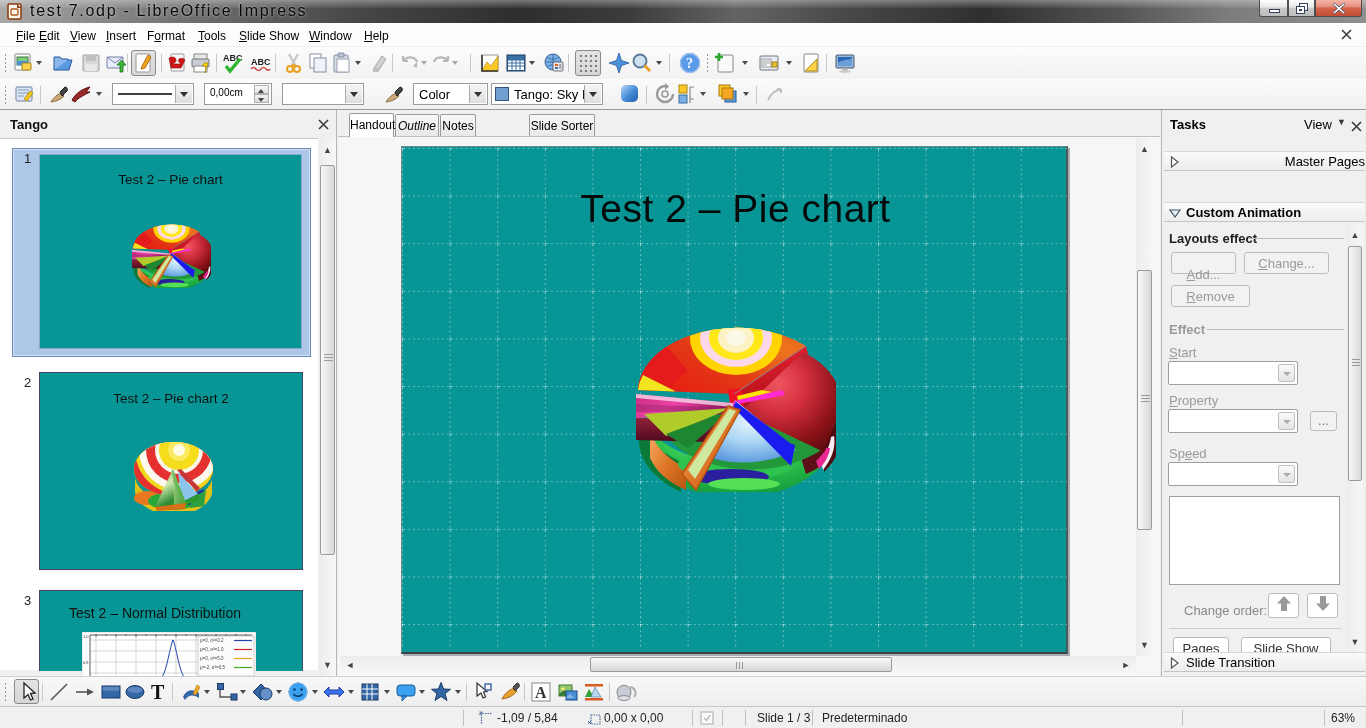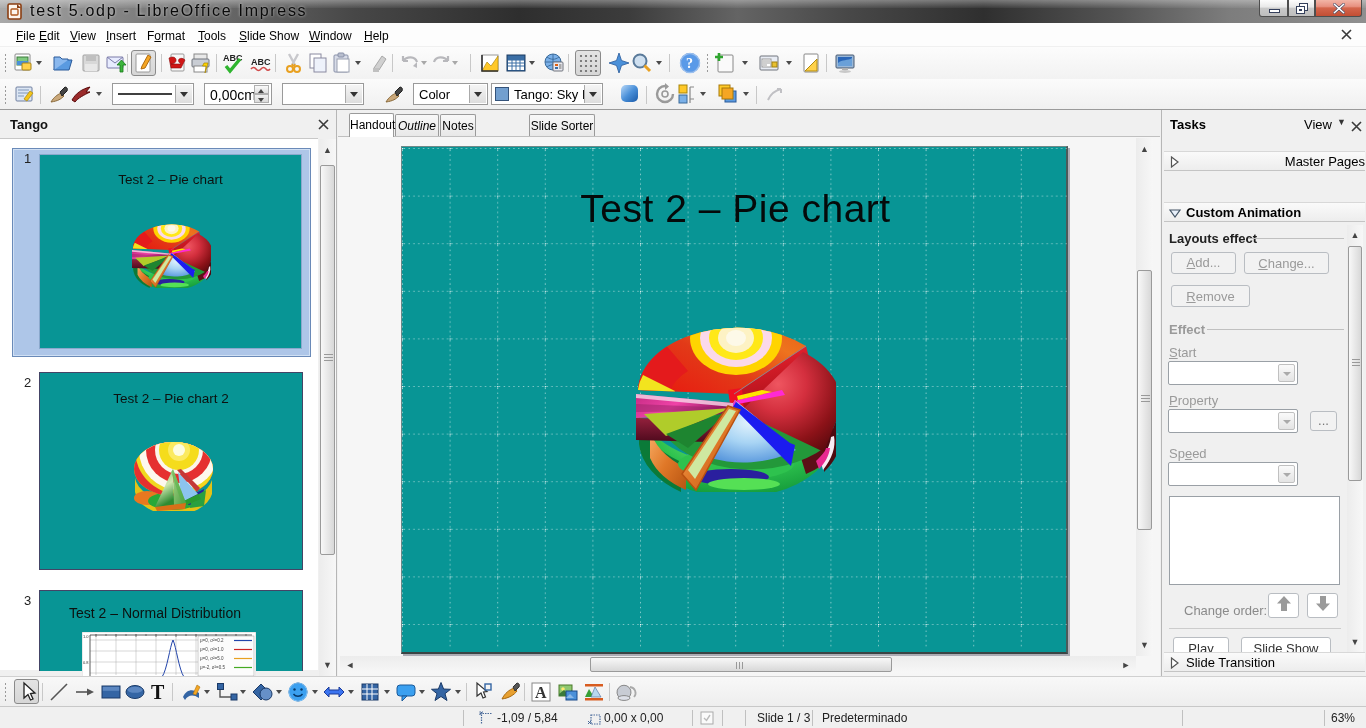--- a/index.html
+++ b/index.html
@@ -113,21 +113,21 @@
 </head>
 <body>
 <div id="app">
 
   <div id="titlebar" class="abs"></div>
   <svg id="appicon" class="abs" viewBox="0 0 17 17">
     <rect x="1" y="1" width="13" height="15" rx="1.5" fill="#fdf6ee" stroke="#8a3e12" stroke-width="1.6"></rect>
     <path d="M10 1 L14 5 L10 5 Z" fill="#8a3e12"></path>
     <rect x="4" y="6" width="7" height="6" rx="1" fill="none" stroke="#b05a20" stroke-width="1.4"></rect>
   </svg>
-  <div id="titletext" class="abs">test 5.odp - LibreOffice Impress</div>
+  <div id="titletext" class="abs">test 7.odp - LibreOffice Impress</div>
   <div id="btnmin" class="abs winbtn">
       <div class="glyph" style="left:9px;top:9px;width:11px;height:4px;background:#fff;border:1px solid #35405c;"></div>
     </div>
   <div id="btnmax" class="abs winbtn">
     <div class="glyph" style="left:10px;top:3px;width:9px;height:8px;background:#fff;border:1.5px solid #35405c;"></div>
     <div class="glyph" style="left:7px;top:6px;width:9px;height:8px;background:#fff;border:1.5px solid #35405c;"></div>
     <div class="glyph" style="left:10px;top:9px;width:3px;height:2px;background:#35405c;"></div>
   </div>
   <div id="btnclose" class="abs winbtn">
       <svg class="glyph" style="left:17px;top:3px" width="12" height="11" viewBox="0 0 12 11">
@@ -330,21 +330,21 @@
         <path d="M2 17 C6 10 12 6 20 4 L16 9 L20 9 C14 12 8 15 5 19 Z" fill="#9a2a2a" stroke="#5a0a0a"></path>
       </svg>
     <div class="darr" style="left:96px;top:13px"></div>
     <div class="combo" style="left:112px;top:4px;width:82px">
         <svg width="60" height="20" style="position:absolute;left:2px;top:0">
           <line x1="3" y1="10" x2="57" y2="10" stroke="#000" stroke-width="1.4"></line>
         </svg>
         <div class="combobtn"></div>
       </div>
     <div class="combo" style="left:204px;top:4px;width:68px">
-        <span style="position:absolute;left:5px;top:3px;font-size:14px">0,00cm</span>
+        <span style="position:absolute;left:5px;top:3px;font-size:10px">0,00cm</span>
       <div style="position:absolute;right:2px;top:1px;width:15px;height:9px;background:linear-gradient(180deg,#fafafa,#e0e0e0);border:1px solid #b0b0b0">
           <div style="position:absolute;left:3px;top:2.5px;width:0;height:0;border-left:3.5px solid transparent;border-right:3.5px solid transparent;border-bottom:4px solid #444"></div>
         </div>
       <div style="position:absolute;right:2px;top:10px;width:15px;height:9px;background:linear-gradient(180deg,#f2f2f2,#dadada);border:1px solid #b0b0b0">
           <div style="position:absolute;left:3px;top:2.5px;width:0;height:0;border-left:3.5px solid transparent;border-right:3.5px solid transparent;border-top:4px solid #444"></div>
         </div>
     </div>
     <div class="combo" style="left:282px;top:4px;width:82px">
         <div class="combobtn"></div>
       </div>
@@ -510,21 +510,21 @@
       </div>
       <div class="taskrow" style="top:41px;text-align:right;"><svg style="position:absolute;left:6px;top:4px" width="9" height="12" viewBox="0 0 9 12">
             <path d="M1.5 1 L8 6 L1.5 11 Z" fill="#fff" stroke="#555" stroke-width="1.2"></path>
           </svg>Master Pages</div>
       <div class="taskrow" style="top:92px;font-weight:bold;"><svg style="position:absolute;left:5px;top:6px" width="12" height="9" viewBox="0 0 12 9">
             <path d="M1 1 L11 1 L6 8 Z" fill="#e8f0fa" stroke="#456" stroke-width="1.2"></path>
           </svg>Custom Animation</div>
       <div id="taskcontent" style="position:absolute;left:0;top:115px;width:205px;height:427px;overflow:hidden">
         <div style="position:absolute;left:7px;top:6px;font-weight:bold;font-size:13px;color:#222">Layouts effect</div>
         <div class="hline" style="left:86px;top:13px;width:96px"></div>
-        <div class="btn" style="left:9px;top:27px;width:65px;height:22px;padding-top:2px"><u>A</u>dd...</div>
+        <div class="btn" style="left:9px;top:27px;width:65px;height:22px;padding-top:14px"><u>A</u>dd...</div>
         <div class="btn" style="left:82px;top:27px;width:85px;height:22px;padding-top:3px"><u>C</u>hange...</div>
         <div class="btn" style="left:9px;top:60px;width:79px;height:22px;padding-top:3px"><u>R</u>emove</div>
         <div class="glabel" style="left:7px;top:97px;font-weight:bold">Effect</div>
         <div class="hline" style="left:45px;top:104px;width:137px"></div>
         <div class="glabel" style="left:7px;top:120px"><u>S</u>tart</div>
         <div class="ddl" style="left:6px;top:136px;width:130px">
             <div class="ddlbtn"></div>
           </div>
         <div class="glabel" style="left:7px;top:168px"><u>P</u>roperty</div>
         <div class="ddl" style="left:6px;top:184px;width:130px">
@@ -537,21 +537,21 @@
           </div>
         <div style="position:absolute;left:7px;top:271px;width:171px;height:89px;background:#fff;border:1px solid #9aa0a6;"></div>
         <div class="glabel" style="left:22px;top:378px;color:#8a8a8a">Change order:</div>
         <div class="btn" style="left:106px;top:368px;width:31px;height:25px;background:#fff"><svg width="14" height="15" viewBox="0 0 14 15" style="margin-top:2px">
               <path d="M7 0 L14 7.5 L10 7.5 L10 15 L4 15 L4 7.5 L0 7.5 Z" fill="#9a9a9a"></path>
             </svg></div>
         <div class="btn" style="left:145px;top:368px;width:31px;height:25px;background:#fff"><svg width="14" height="15" viewBox="0 0 14 15" style="margin-top:2px">
               <path d="M7 15 L0 7.5 L4 7.5 L4 0 L10 0 L10 7.5 L14 7.5 Z" fill="#9a9a9a"></path>
             </svg></div>
         <div class="hline" style="left:7px;top:403px;width:172px;background:#ccc"></div>
-        <div class="btn" style="left:11px;top:412px;width:56px;height:22px;color:#333;padding-top:3px;background:#fff">Play</div>
+        <div class="btn" style="left:11px;top:412px;width:56px;height:22px;color:#333;padding-top:3px;background:#fff">Pages</div>
         <div class="btn" style="left:79px;top:412px;width:90px;height:22px;color:#333;padding-top:3px;background:#fff">Slide Show</div>
         <div class="sb" style="left:185px;top:0px;width:16px;height:427px;background:linear-gradient(90deg,#ececec,#f7f7f7)">
           <div class="sbarrow" style="left:0;top:5px;width:16px">▲</div>
           <div class="sbthumb" style="left:1px;top:21px;width:14px;height:235px;">
               <div style="position:absolute;left:2.5px;top:112px;width:8px;height:1px;background:#999;box-shadow:0 3px 0 #999,0 6px 0 #999"></div>
             </div>
           <div class="sbarrow" style="left:0;top:412px;width:16px">▼</div>
         </div>
       </div>
       <div class="taskrow" style="top:542px;"><svg style="position:absolute;left:6px;top:4px" width="9" height="12" viewBox="0 0 9 12">

